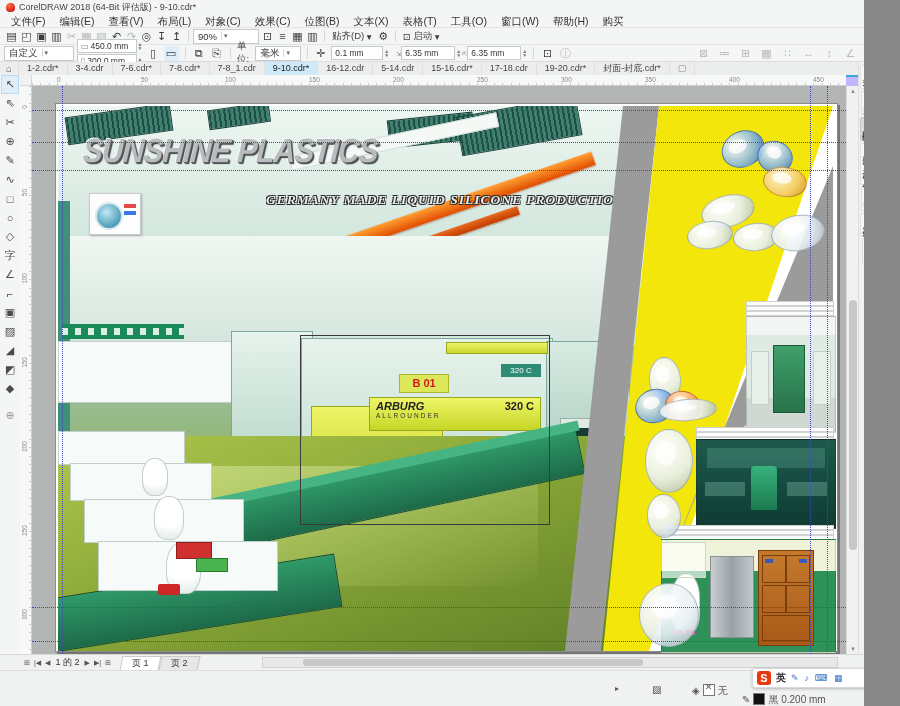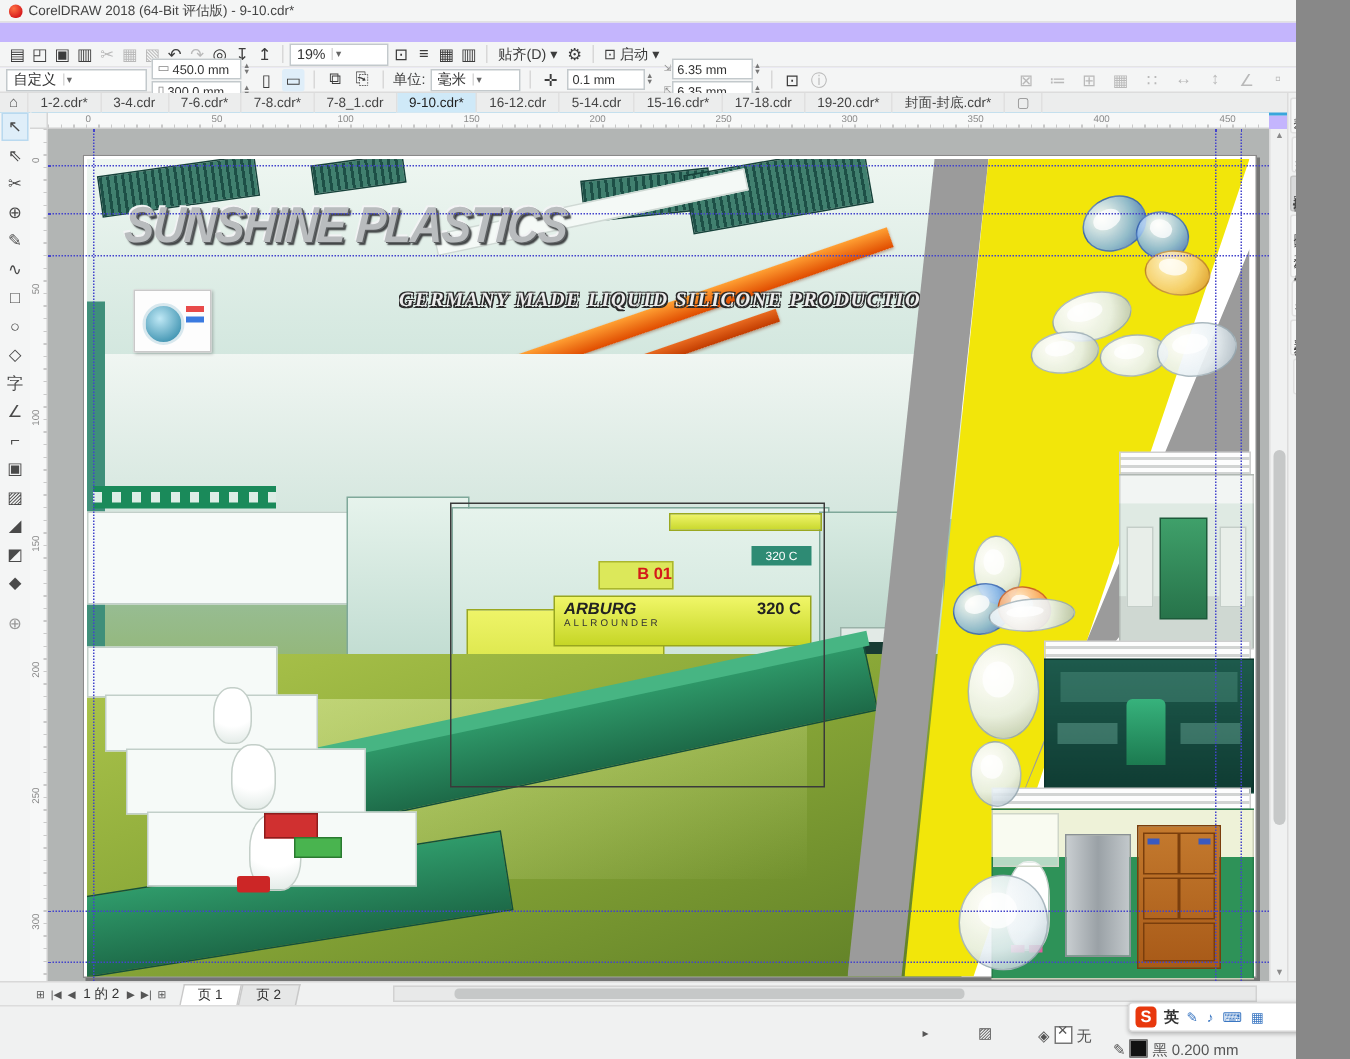--- a/index.html
+++ b/index.html
@@ -105,39 +105,54 @@
 </head>
 <body>
 
 <div id="app">
 
   <div id="titlebar" class="abs row">
     <span class="cdr-logo"></span>
     <span class="t">CorelDRAW 2018 (64-Bit 评估版) - 9-10.cdr*</span>
   </div>
 
+  <div id="menubar" class="abs">
+      <span class="menu-item">文件(F)</span>
+      <span class="menu-item">编辑(E)</span>
+      <span class="menu-item">查看(V)</span>
+      <span class="menu-item">布局(L)</span>
+      <span class="menu-item">对象(C)</span>
+      <span class="menu-item">效果(C)</span>
+      <span class="menu-item">位图(B)</span>
+      <span class="menu-item">文本(X)</span>
+      <span class="menu-item">表格(T)</span>
+      <span class="menu-item">工具(O)</span>
+      <span class="menu-item">窗口(W)</span>
+      <span class="menu-item">帮助(H)</span>
+      <span class="menu-item">购买</span>
+    </div>
 
   <div id="toolbar" class="abs">
     <span id="tb-a" class="row">
         <span class="tbtn">▤</span>
         <span class="tbtn">◰</span>
         <span class="tbtn">▣</span>
         <span class="tbtn">▥</span>
         <span class="tbtn dim">✂</span>
         <span class="tbtn dim">▦</span>
         <span class="tbtn dim">▧</span>
         <span class="tbtn">↶</span>
         <span class="tbtn dim">↷</span>
         <span class="tbtn">◎</span>
         <span class="tbtn">↧</span>
         <span class="tbtn">↥</span>
       </span>
     <span class="tsep"></span>
     <span class="combo" style="width:58px">
-      <span>19%</span>
+      <span>90%</span>
       <span class="ar">▾</span>
     </span>
     <span id="tb-b" class="row">
         <span class="tbtn">⊡</span>
         <span class="tbtn">≡</span>
         <span class="tbtn">▦</span>
         <span class="tbtn">▥</span>
       </span>
     <span class="tsep"></span>
     <span class="tbtn" style="width:auto;padding:0 3px;font-size:9.5px">
@@ -181,21 +196,21 @@
       <span class="ar">▾</span>
     </span>
     <span class="tsep"></span>
     <span class="tbtn">✛</span>
     <span class="row">
         <span class="pfield" style="width:44px">
           <span>0.1 mm</span>
         </span>
         <span class="spin">▲<br>▼</span>
       </span>
-    <span style="display:flex;flex-direction:column;gap:1px;margin-left:4px">
+    <span style="display:flex;flex-direction:row;gap:1px;margin-left:4px">
       <span class="row">
           <span style="font-size:6px;color:#888">⇲</span>
           <span class="pfield" style="width:46px">
             <span>6.35 mm</span>
           </span>
           <span class="spin">▲<br>▼</span>
         </span>
       <span class="row">
           <span style="font-size:6px;color:#888">⇱</span>
           <span class="pfield" style="width:46px">
@@ -301,21 +316,21 @@
         <div class="abs" style="left:4px;top:218px;width:122px;height:15px;background:#1a8a5a;background-image:repeating-linear-gradient(90deg,rgba(255,255,255,.85) 0 6px,transparent 6px 13px);background-size:100% 7px;background-position:0 4px;background-repeat:no-repeat"></div>
         <div class="whitebox" style="left:0;top:235px;width:300px;height:60px"></div>
         <div class="machine" style="left:173px;top:225px;width:80px;height:105px"></div>
         <div class="machine" style="left:243px;top:232px;width:250px;height:150px"></div>
         <div class="machine" style="left:488px;top:235px;width:82px;height:135px;background:linear-gradient(180deg,#d8ebe2,#a9c9bc)"></div>
         <div class="abs" style="left:502px;top:312px;width:56px;height:82px;background:#e2eae6;border:1px solid #9ab2a8"></div>
         <div class="abs" style="left:512px;top:322px;width:34px;height:22px;background:#173b33"></div>
         <div class="guard" style="left:253px;top:300px;width:130px;height:72px"></div>
         <div class="guard" style="left:388px;top:236px;width:100px;height:10px"></div>
         <div class="abs" style="left:443px;top:258px;width:40px;height:13px;background:#2e8b74;color:#fff;font-size:8px;line-height:13px;text-align:center">320 C</div>
-        <div class="abs" style="left:341px;top:268px;width:48px;height:17px;background:#dce85a;border:1px solid #aab62e;color:#d41a1a;font-weight:bold;font-size:11px;text-align:right;line-height:17px">B 01</div>
+        <div class="abs" style="left:341px;top:268px;width:48px;height:17px;background:#dce85a;border:1px solid #aab62e;color:#d41a1a;font-weight:bold;font-size:11px;text-align:center;line-height:17px">B 01</div>
         <div class="abs" style="left:311px;top:291px;width:172px;height:34px;background:linear-gradient(180deg,#f0f668,#c6d626);border:1px solid #98a61e;box-sizing:border-box;padding:2px 6px">
           <span style="font-weight:bold;font-style:italic;font-size:11px;color:#222">ARBURG</span>
           <span style="float:right;font-weight:bold;font-size:11px;color:#222">320 C</span>
           <div style="font-size:6.5px;color:#333;letter-spacing:2px">ALLROUNDER</div>
         </div>
         <div class="abs" style="left:0;top:330px;width:583px;height:215px;background:linear-gradient(160deg,#aec64d 0%,#8aa838 45%,#5e7e26 100%)"></div>
         <div class="abs" style="left:150px;top:360px;width:330px;height:120px;background:linear-gradient(160deg,rgba(220,235,160,.55),rgba(220,235,160,0))"></div>
         <div class="abs" style="left:125px;top:362px;width:400px;height:46px;background:linear-gradient(180deg,#2f9a6a,#1d6a48);border:1px solid #14503a;transform:rotate(-12deg)"></div>
         <div class="abs" style="left:125px;top:356px;width:400px;height:10px;background:#47b583;transform:rotate(-12deg)"></div>
         <div class="abs" style="left:-10px;top:470px;width:290px;height:52px;background:linear-gradient(180deg,#2f9a6a,#1d6a48);border:1px solid #14503a;transform:rotate(-9deg)"></div>

